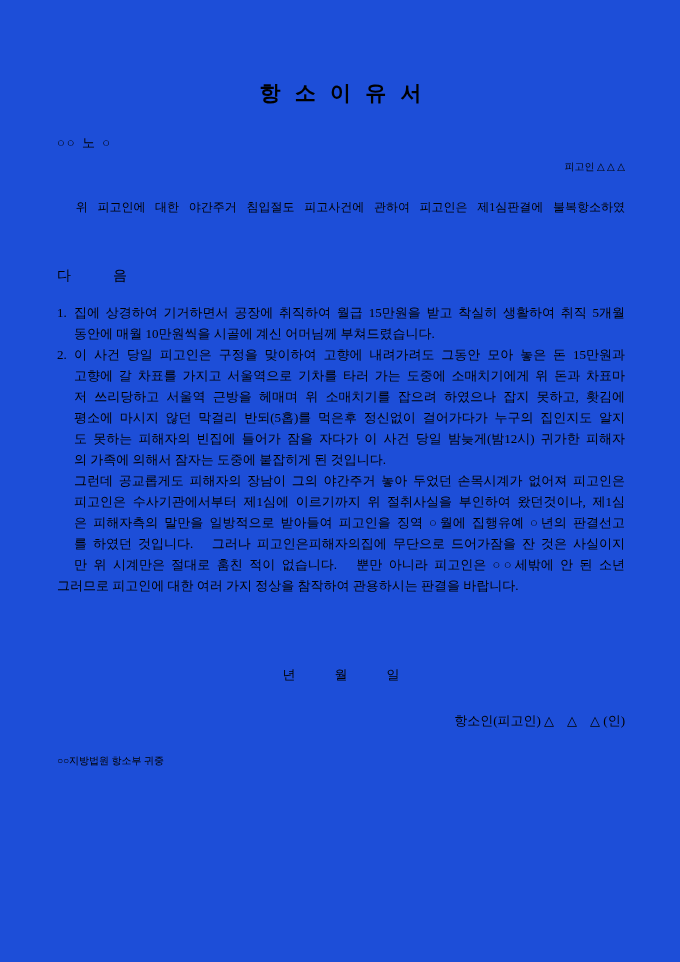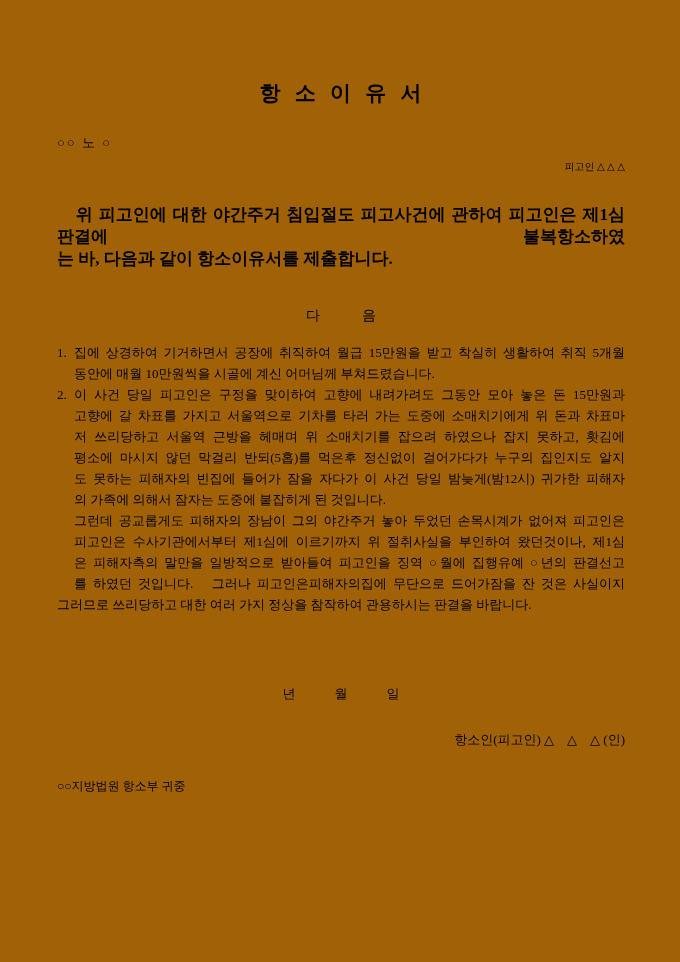--- a/index.html
+++ b/index.html
@@ -1,21 +1,21 @@
 <!DOCTYPE html>
 <html lang="ko"><head>
 <meta charset="utf-8">
 <style>
   html, body { margin: 0; padding: 0; background: #e8e8e8; }
   .page {
     position: relative;
     width: 680px;
     height: 962px;
     margin: 0 auto;
-    background: #a16207;
+    background: #1d4ed8;
     color: #000000;
     font-family: "Liberation Serif", "DejaVu Serif", serif;
     box-sizing: border-box;
     padding: 0 55px 0 57px;
     overflow: hidden;
   }
   .title {
     margin: 0;
     padding-top: 78px;
     text-align: center;
@@ -31,28 +31,27 @@
     line-height: 18px;
     letter-spacing: 2px;
   }
   .defendant-row {
     margin-top: 6px;
     text-align: right;
     font-size: 10px;
     line-height: 18px;
   }
   .intro {
-    margin-top: 28px;
-    font-size: 17px;
+    margin-top: 20px;
+    font-size: 12px;
     line-height: 22px;
-    font-weight: bold;
   }
   .section-heading {
-    margin-top: 36px;
-    text-align: center;
+    margin-top: 48px;
+    text-align: left;
     font-size: 14px;
     line-height: 20px;
     font-weight: 400;
   }
   .item-list {
     list-style: none;
     margin: 16px 0 0 0;
     padding: 0;
     font-size: 13px;
     line-height: 21px;
@@ -71,39 +70,38 @@
     font-size: 13px;
     line-height: 22px;
   }
   .signer-line {
     margin-top: 24px;
     text-align: right;
     font-size: 13px;
     line-height: 22px;
   }
   .recipient-line {
-    margin-top: 24px;
-    font-size: 12px;
+    margin-top: 18px;
+    font-size: 10px;
     line-height: 22px;
   }
 </style>
 </head>
 <body>
 
 <div class="page">
   <h1 class="title">항 소 이 유 서</h1>
 
   <div class="case-row">○○ 노 ○</div>
 
   <div class="defendant-row">피고인 △ △ △</div>
 
   <div class="intro">
       <div class="para">
         <div class="ln just">　위 피고인에 대한 야간주거 침입절도 피고사건에 관하여 피고인은 제1심판결에 불복항소하였</div>
-        <div class="ln">는 바, 다음과 같이 항소이유서를 제출합니다.</div>
       </div>
     </div>
 
   <div class="section-heading">다　　　음</div>
 
   <ol class="item-list" id="item-list">
       <li class="item">
         <span class="num">1.</span>
         <div class="content">
           <div class="para">
@@ -123,25 +121,26 @@
             <div class="ln just">도 못하는 피해자의 빈집에 들어가 잠을 자다가 이 사건 당일 밤늦게(밤12시) 귀가한 피해자</div>
             <div class="ln">의 가족에 의해서 잠자는 도중에 붙잡히게 된 것입니다.</div>
           </div>
           <div class="para">
             <div class="ln just">그런데 공교롭게도 피해자의 장남이 그의 야간주거 놓아 두었던 손목시계가 없어져 피고인은</div>
           </div>
           <div class="para">
             <div class="ln just">피고인은 수사기관에서부터 제1심에 이르기까지 위 절취사실을 부인하여 왔던것이나, 제1심</div>
             <div class="ln just">은 피해자측의 말만을 일방적으로 받아들여 피고인을 징역 ○월에 집행유예 ○년의 판결선고</div>
             <div class="ln just">를 하였던 것입니다.　그러나 피고인은피해자의집에 무단으로 드어가잠을 잔 것은 사실이지</div>
+            <div class="ln just">만 위 시계만은 절대로 훔친 적이 없습니다.　뿐만 아니라 피고인은 ○○세밖에 안 된 소년</div>
           </div>
         </div>
       </li>
     </ol>
 
-  <div class="closing">그러므로 쓰리당하고 대한 여러 가지 정상을 참작하여 관용하시는 판결을 바랍니다.</div>
+  <div class="closing">그러므로 피고인에 대한 여러 가지 정상을 참작하여 관용하시는 판결을 바랍니다.</div>
 
   <div class="date-line">년　　　월　　　일</div>
 
   <div class="signer-line">항소인(피고인) △　△　△ (인)</div>
 
   <div class="recipient-line">○○지방법원 항소부 귀중</div>
 </div>
 
 </body></html>

